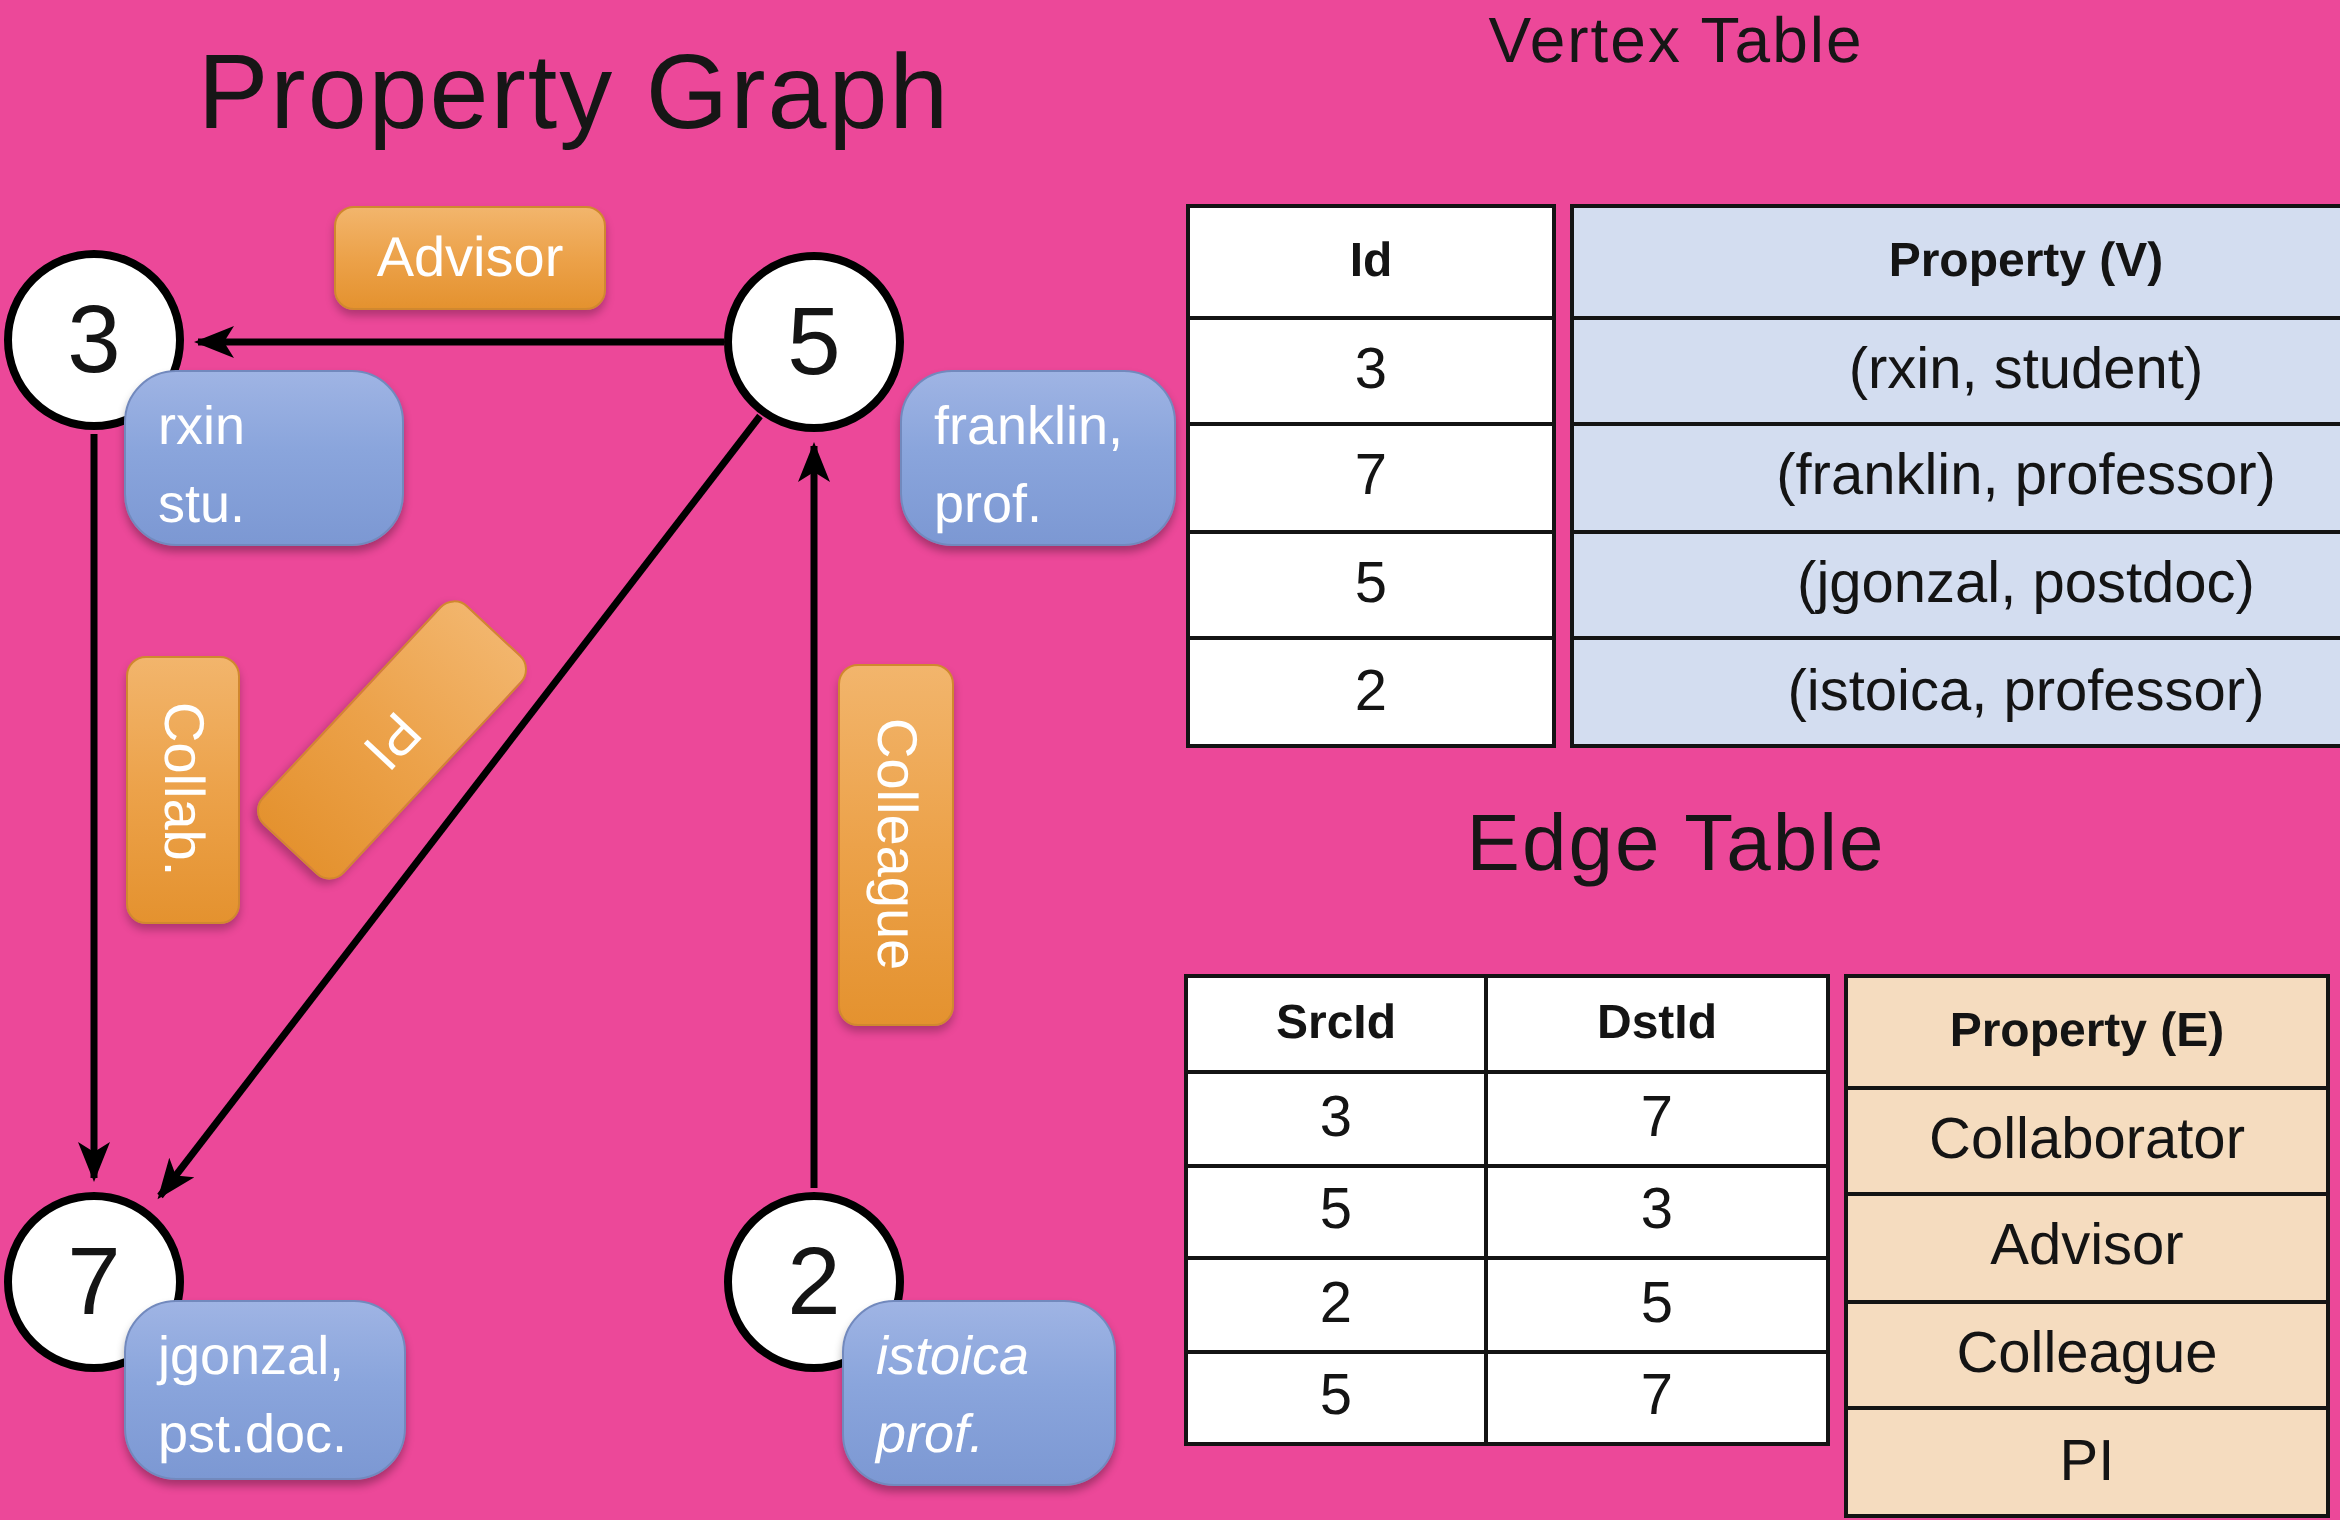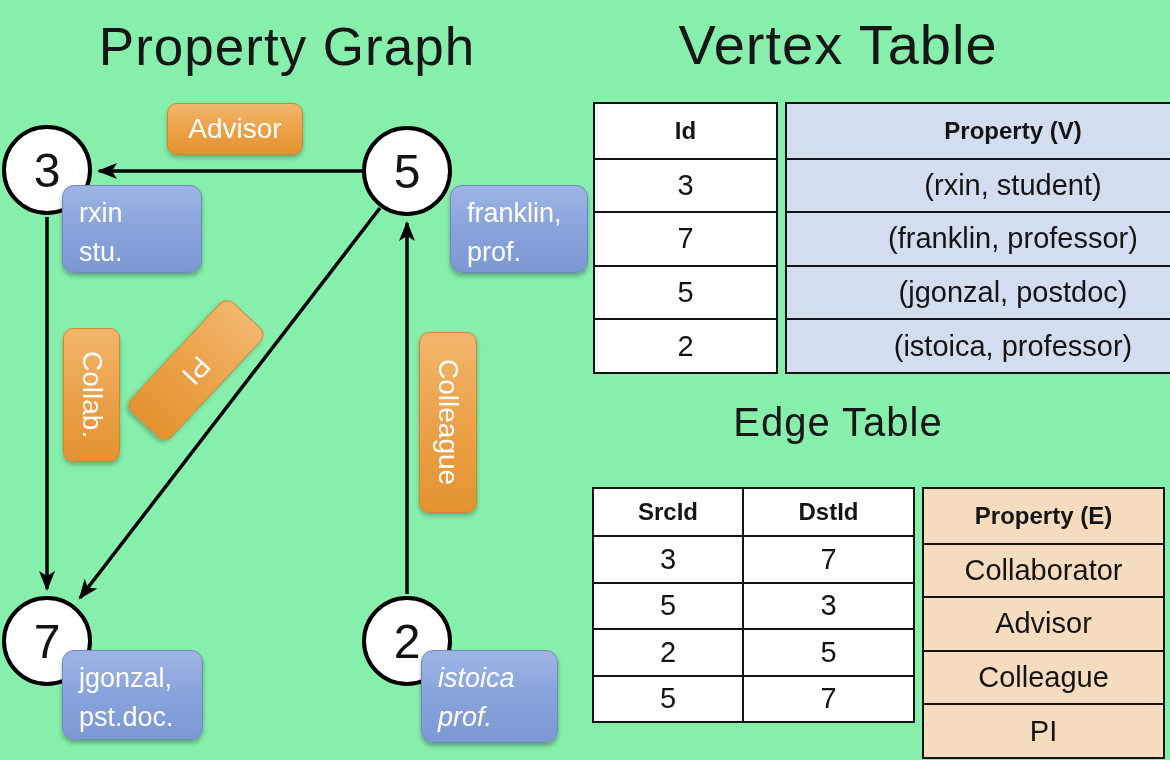--- a/index.html
+++ b/index.html
@@ -1,35 +1,35 @@
 <!DOCTYPE html>
 <html><head>
 <meta charset="utf-8">
 <style>
   html,body{margin:0;padding:0;background:#fff;}
   .canvas{
-    position:relative;width:1170px;height:760px;background:#86efac;
+    position:relative;width:1170px;height:760px;background:#ec4899;
     font-family:"Liberation Sans",sans-serif;overflow:hidden;color:#141414;
   }
   .title{position:absolute;text-align:center;font-weight:400;letter-spacing:1px;color:#161616;}
   .pg-title{left:0;top:16px;width:574px;font-size:53px;}
-  .vt-title{left:585px;top:12px;width:506px;font-size:56px;}
+  .vt-title{left:585px;top:2px;width:506px;font-size:32px;}
   .et-title{left:585px;top:400px;width:506px;font-size:40px;}
 
   svg.edges{position:absolute;left:0;top:0;}
 
   .vertex{
     position:absolute;width:90px;height:90px;box-sizing:border-box;
     border:4px solid #000;border-radius:50%;background:#fff;
     display:flex;align-items:center;justify-content:center;
     font-size:48px;z-index:2;
   }
   .vlabel{
     position:absolute;z-index:3;box-sizing:border-box;
-    border-radius:12px;border:1px solid #7289bd;
+    border-radius:26px;border:1px solid #7289bd;
     background:linear-gradient(180deg,#9fb4e4 0%,#8aa5dc 45%,#7c98d3 100%);
     box-shadow:0 3px 4px rgba(0,0,0,0.3);
     color:#fff;font-size:27px;line-height:1.45;padding:8px 6px 0 16px;
   }
   .elabel{
     position:absolute;z-index:3;box-sizing:border-box;
     border-radius:10px;border:1px solid #d0882f;
     background:linear-gradient(180deg,#f2b56c 0%,#eca24a 50%,#e4922f 100%);
     box-shadow:0 3px 4px rgba(0,0,0,0.25);
     color:#fff;font-size:28px;

